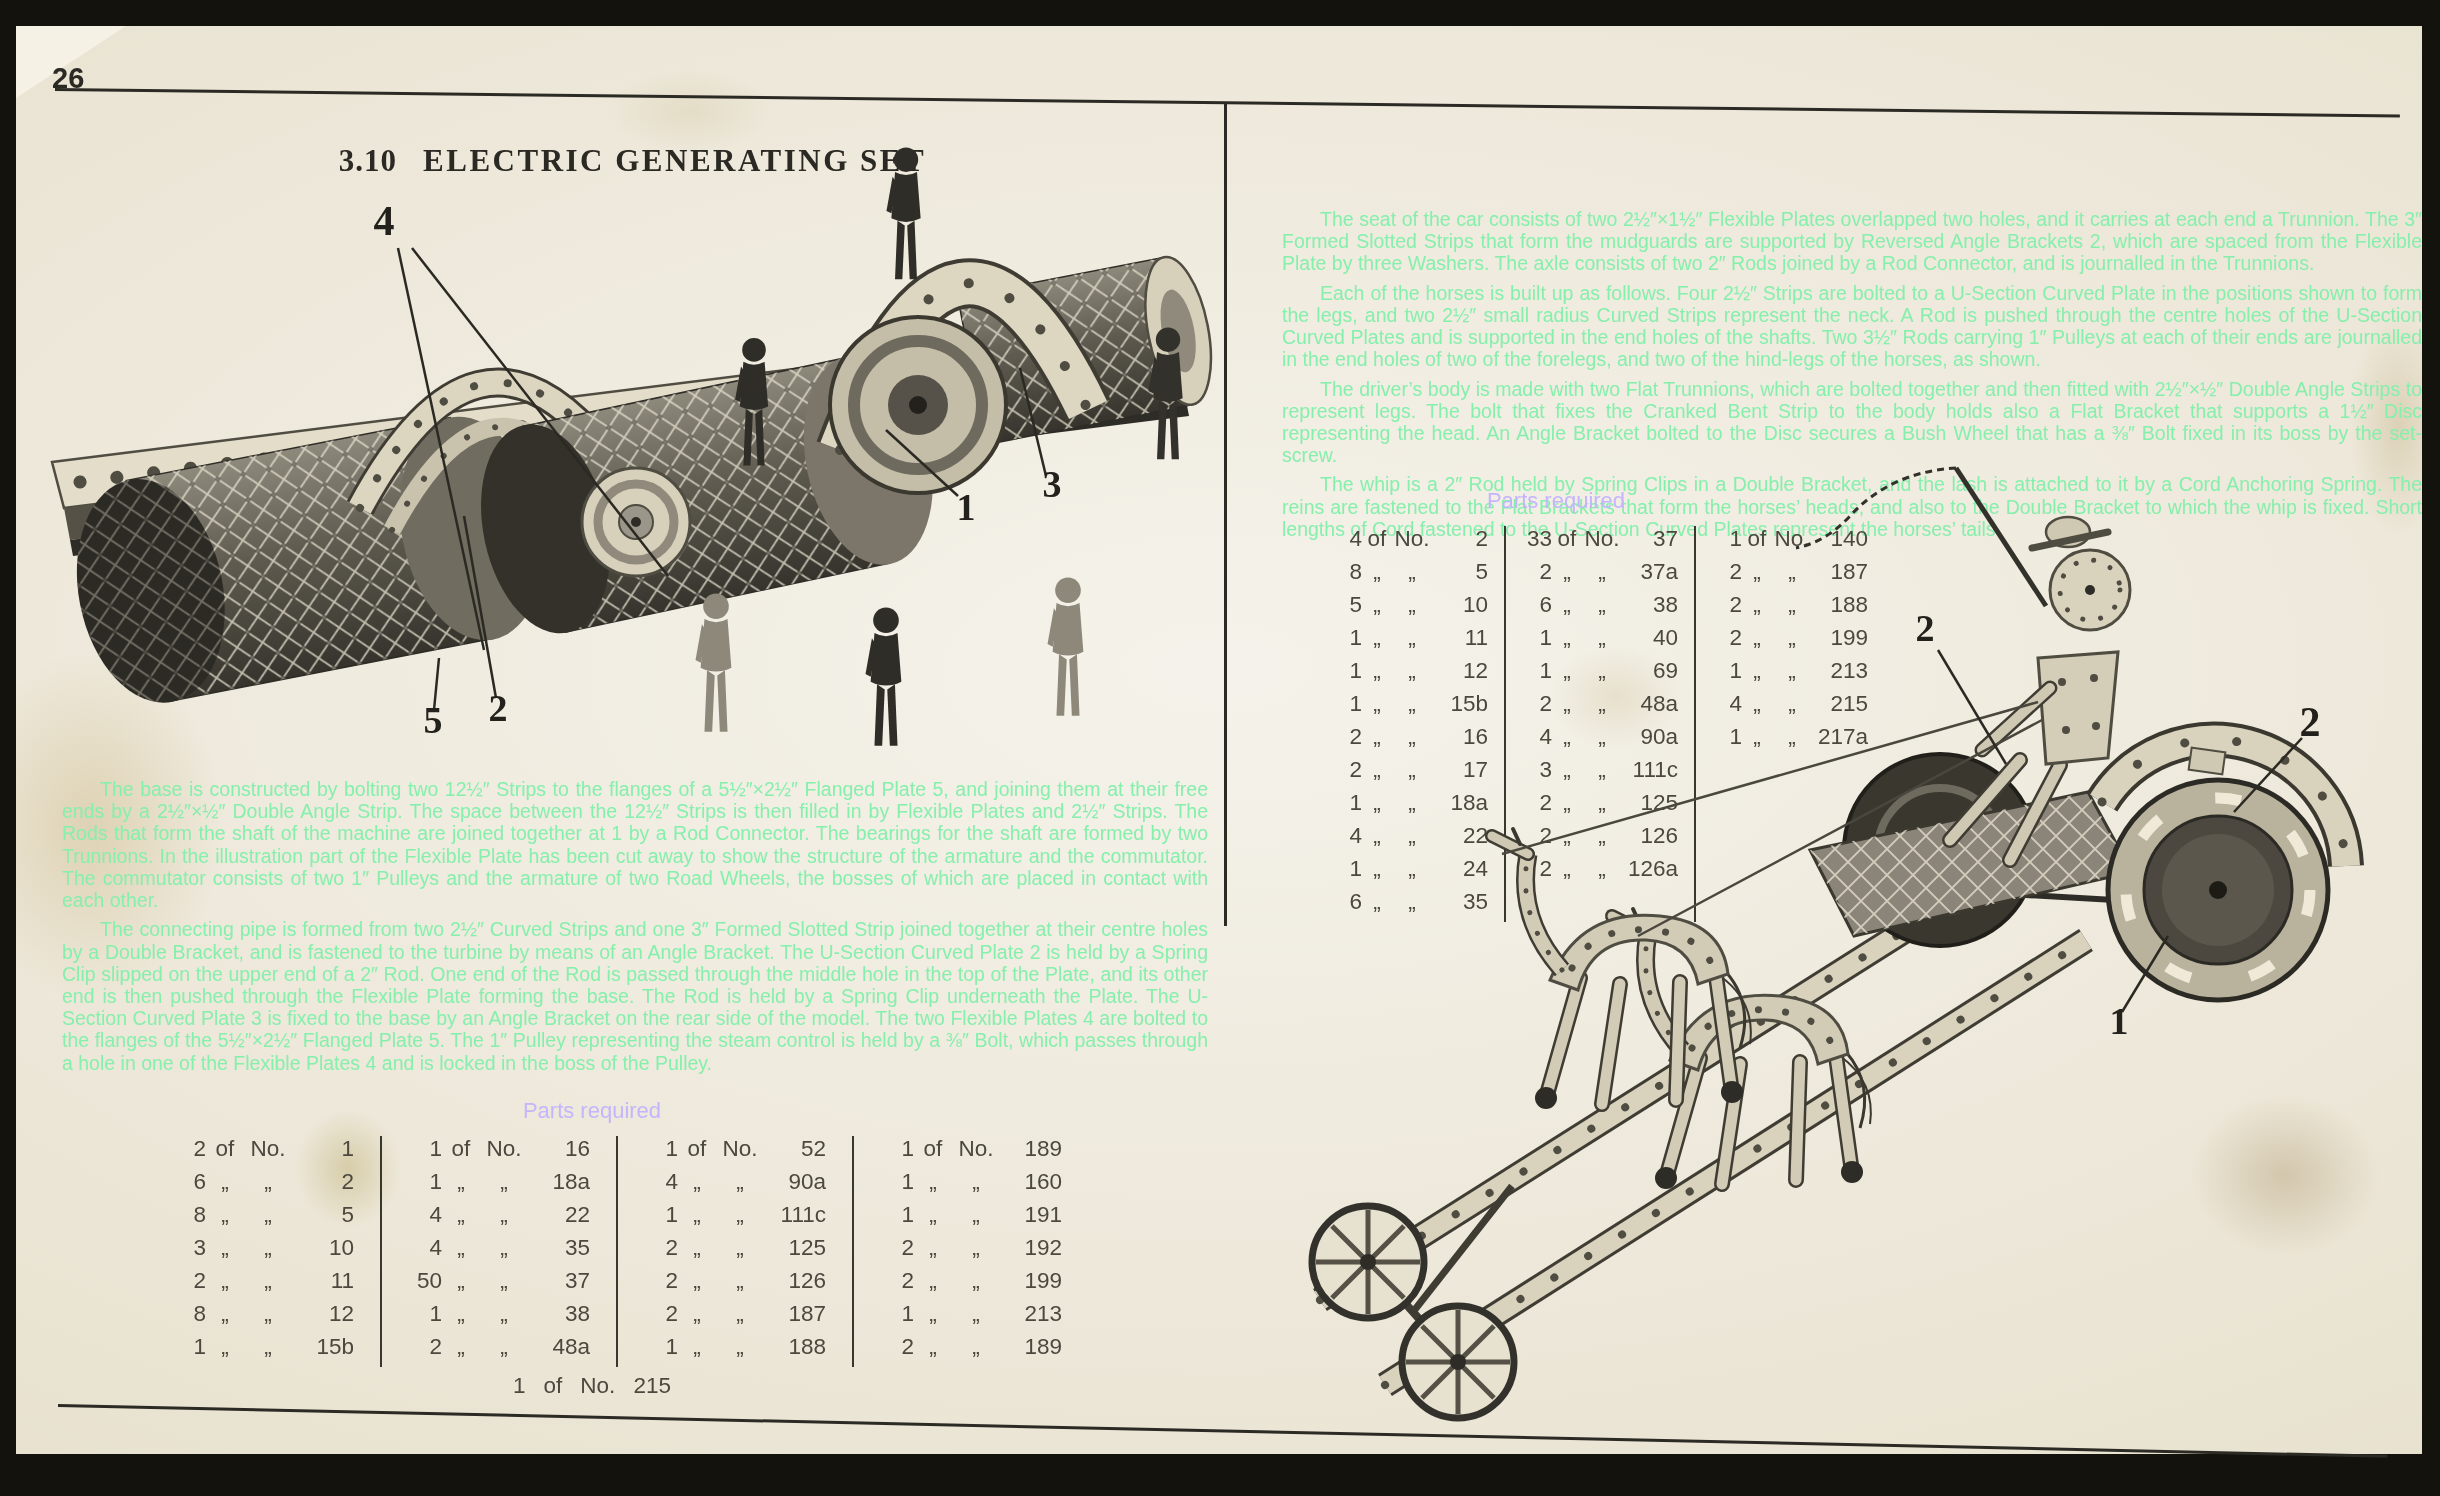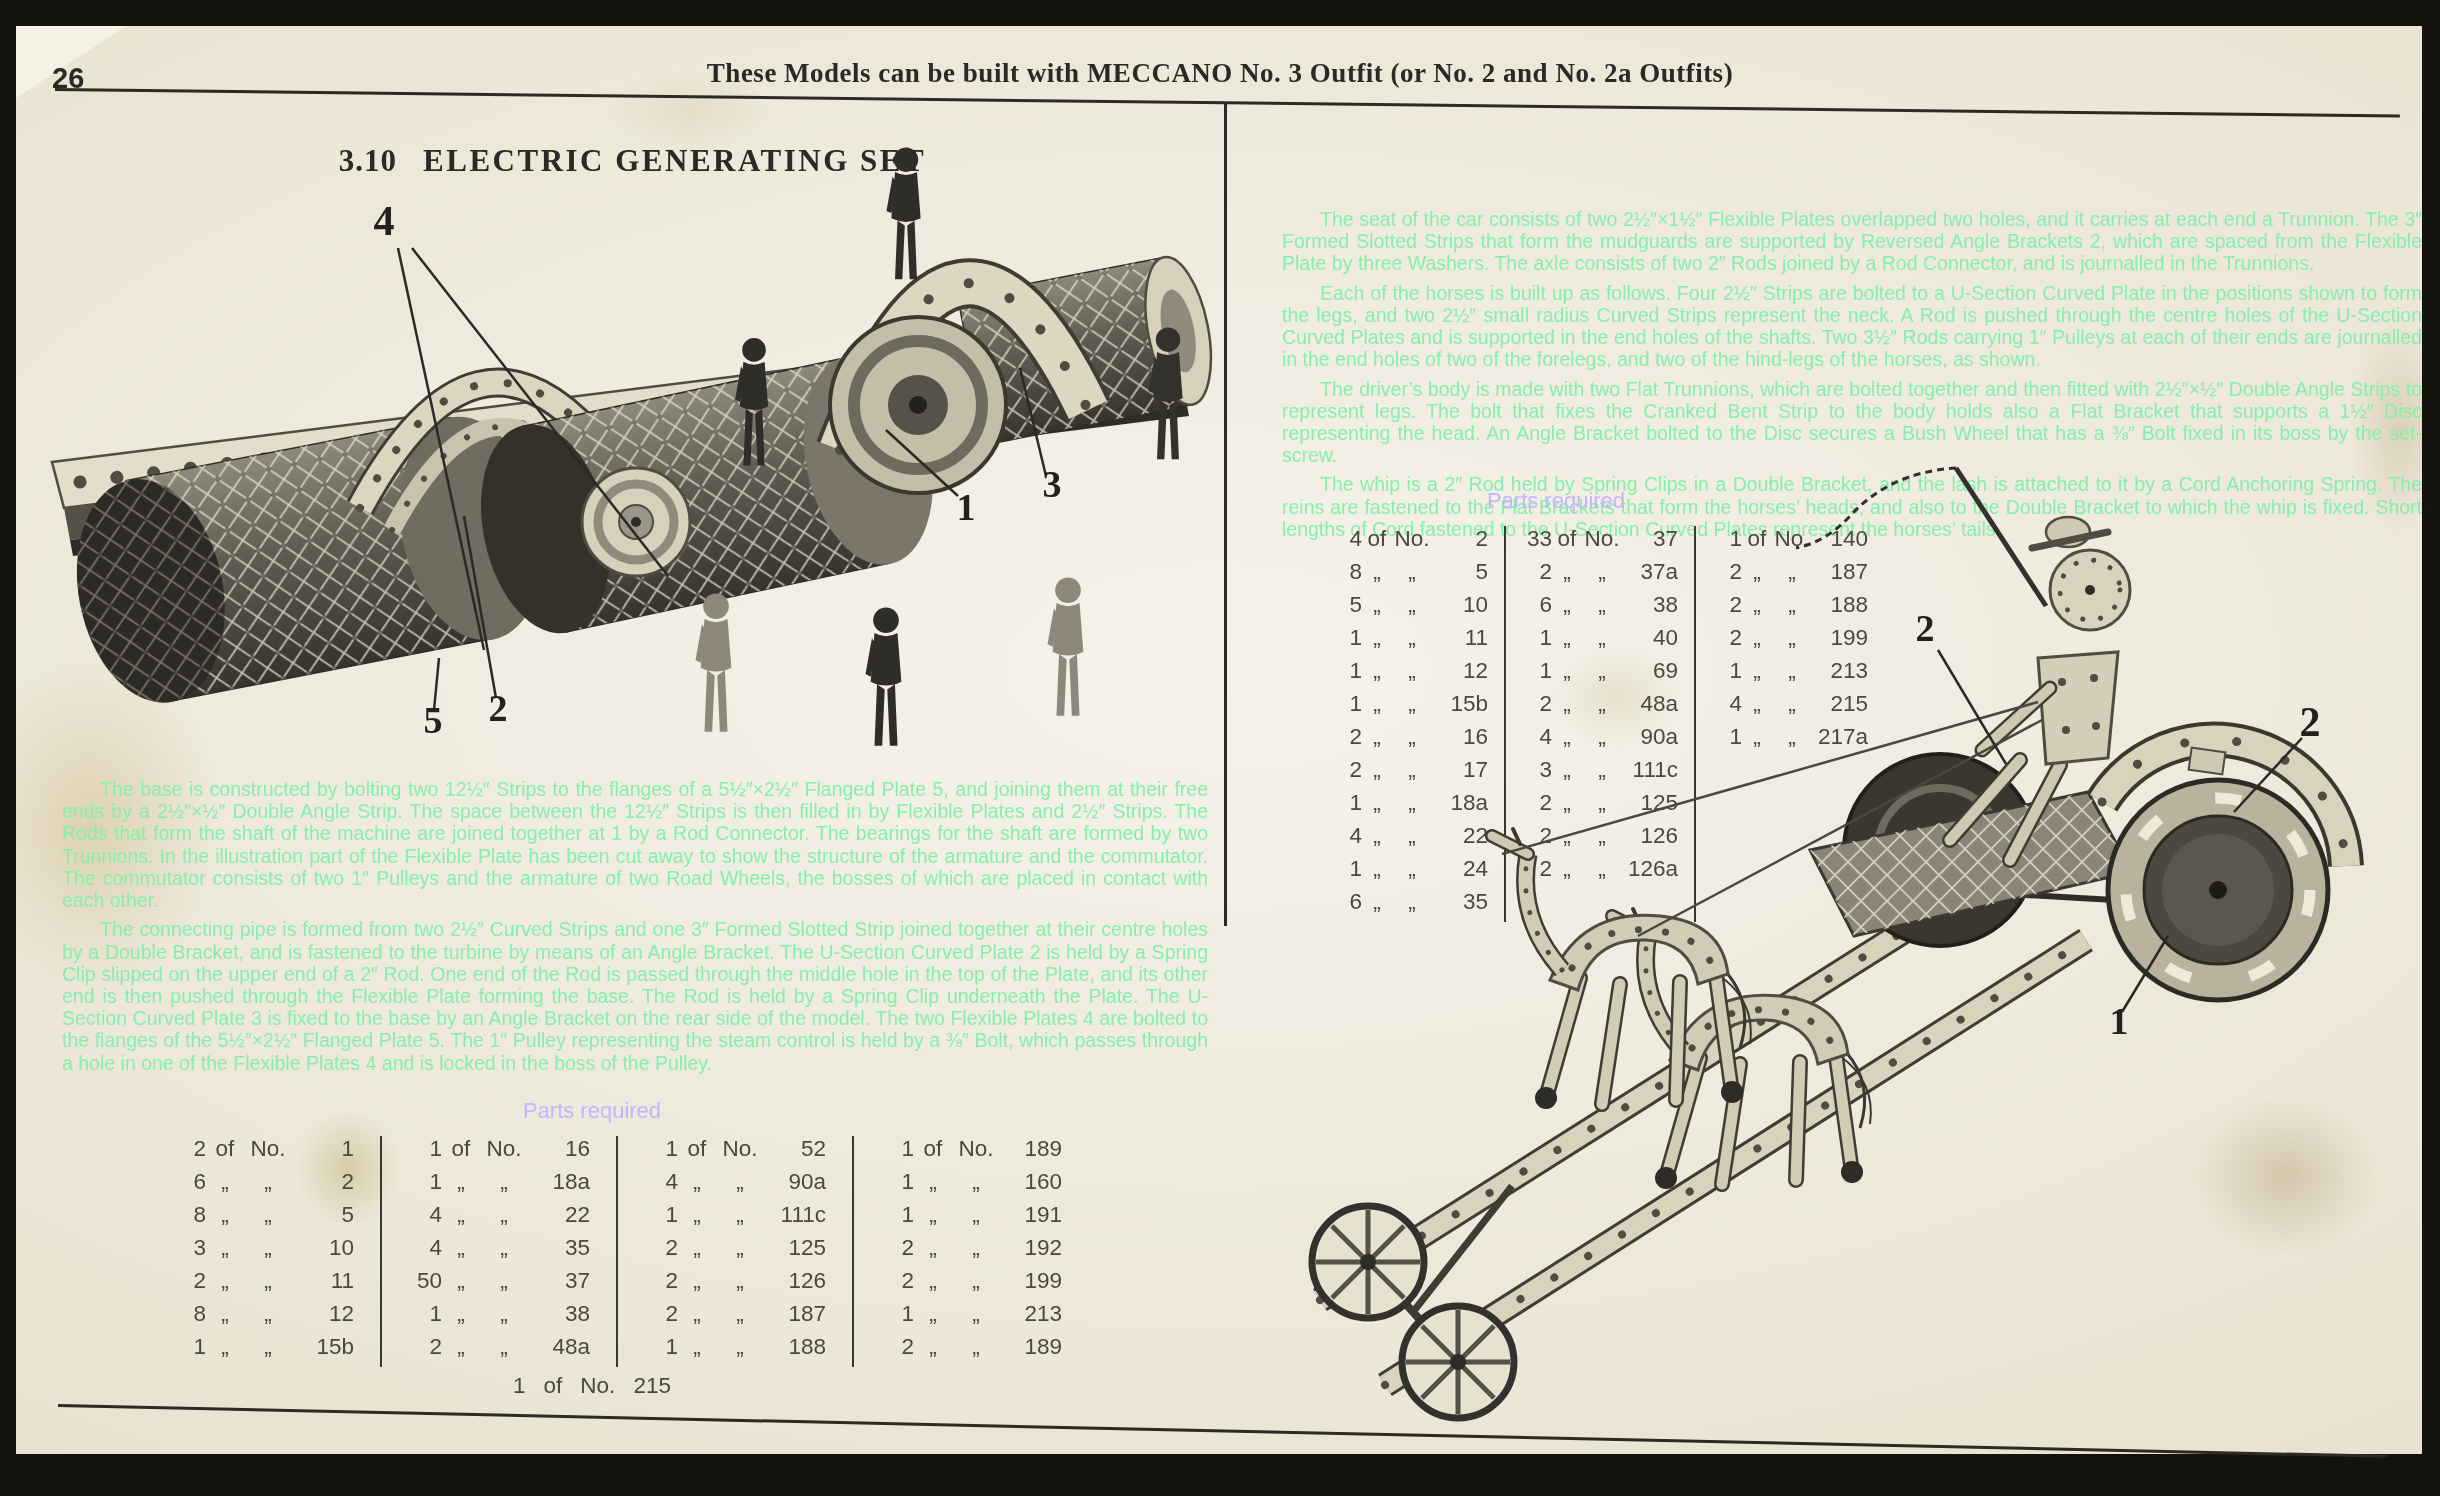--- a/index.html
+++ b/index.html
@@ -61,21 +61,20 @@
   svg.fig{position:absolute;}
 </style>
 </head>
 <body>
 
 <div class="page">
   <div class="paper"></div>
   <div class="corner-fold"></div>
 
   <div class="abs pagenum">26</div>
-  <div class="abs header">These Models can be built with MECCANO No. 3 Outfit (or No. 2 and No. 2a Outfits)</div>
   <div class="abs rule hdr-rule"></div>
   <div class="abs divider"></div>
   <div class="abs rule bot-rule"></div>
 
   <div class="abs sec-title title-left">
     <span class="no">3.10</span><span>ELECTRIC GENERATING SET</span>
   </div>
 
   <svg class="fig" style="left:40px;top:110px" width="1180" height="650" viewBox="0 0 1180 650">
     <defs>

